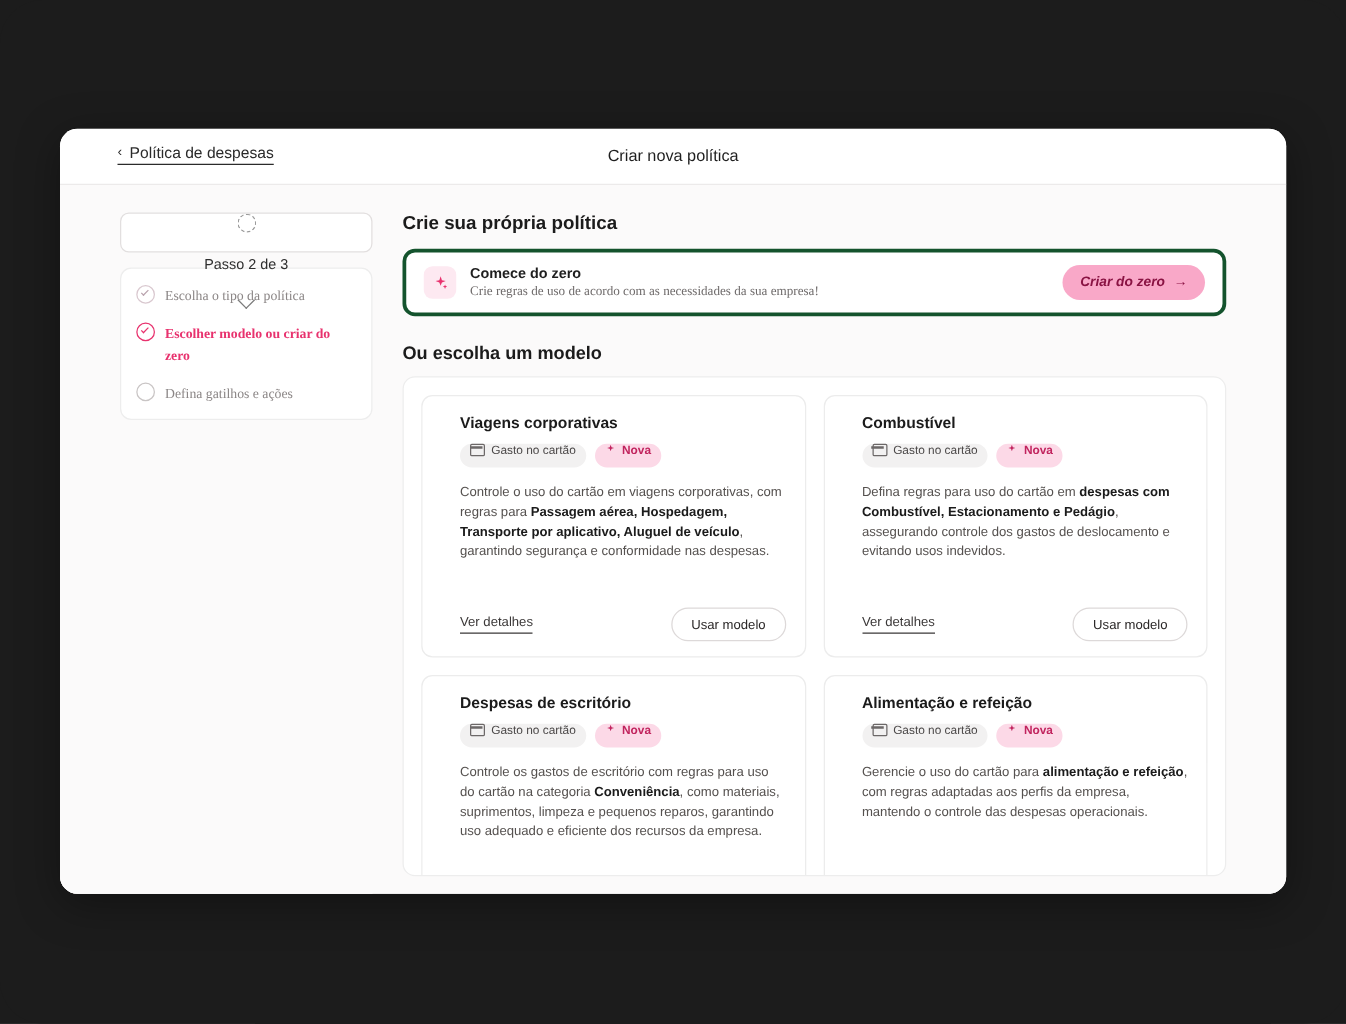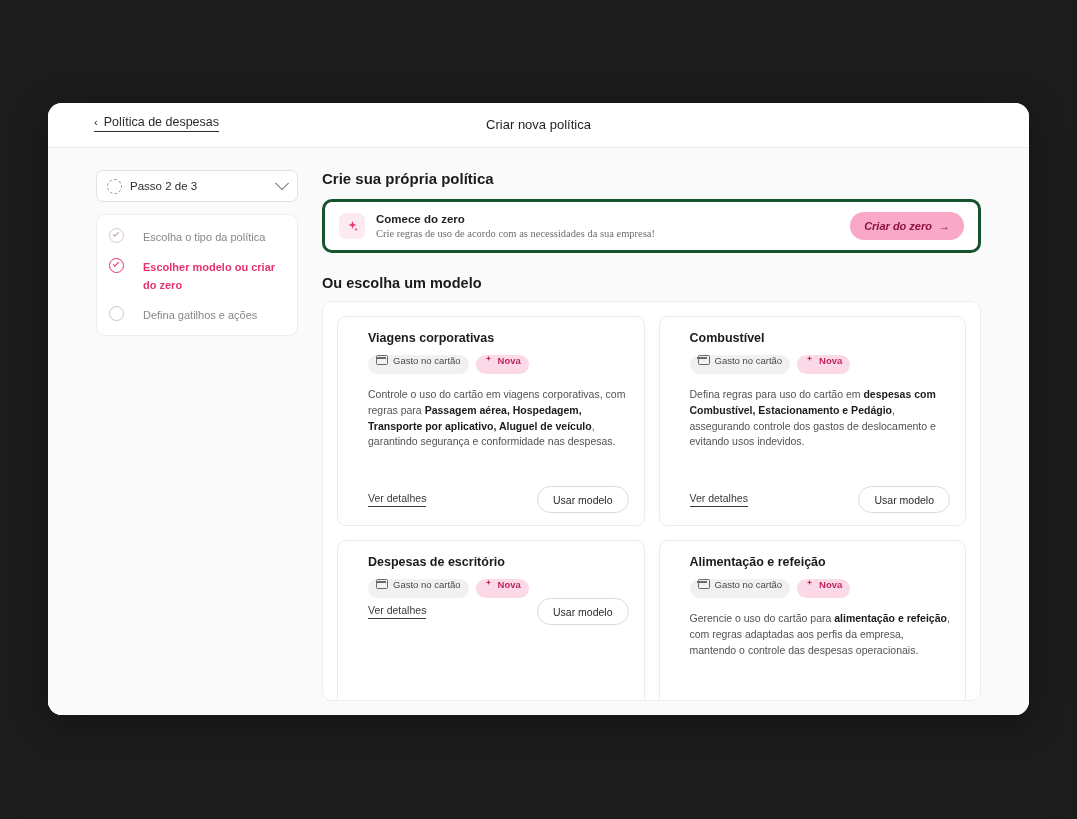--- a/index.html
+++ b/index.html
@@ -79,22 +79,23 @@
   .step-select {
     width: 202px;
     height: 32px;
     border: 1px solid #e2dfdf;
     border-radius: 7px;
     background: #fff;
     display: flex;
     align-items: center;
     padding: 0 10px;
     box-sizing: border-box;
-    gap: 8px;
+    gap: 20px;
     cursor: pointer;
+    flex-direction: column;
   }
   .step-select .dots {
     width: 13px;
     height: 13px;
     border: 1.4px dashed #9b9b9b;
     border-radius: 50%;
     flex: none;
   }
   .step-select .label {
     font-size: 11.5px;
@@ -113,22 +114,23 @@
     margin-top: 12px;
     width: 202px;
     background: #fff;
     border: 1px solid #ededed;
     border-radius: 9px;
     padding: 12px 12px 12px 12px;
     box-sizing: border-box;
   }
   .step-row {
     display: flex;
-    gap: 19px;
+    gap: 8px;
     margin-bottom: 12px;
+    font-family: Liberation Serif, serif;
   }
   .step-row:last-child { margin-bottom: 0; }
   .step-ico {
     width: 13px;
     height: 13px;
     border-radius: 50%;
     border: 1.4px solid #c9c5c5;
     flex: none;
     margin-top: 1px;
     position: relative;
@@ -443,20 +445,21 @@
               </span>
               <span class="tag pink">
                 <span>
                   <svg width="9" height="9" viewBox="0 0 24 24" fill="#c1245e">
                       <path d="M12 2l1.9 5.6L19.5 9l-5.6 1.9L12 16l-1.9-5.1L4.5 9l5.6-1.4L12 2z"></path>
                     </svg>
                 </span>
                 <span>Nova</span>
               </span>
             </div>
+            <div class="tpl-desc">Controle os gastos de escritório com regras para uso do cartão na categoria <b>Conveniência</b>, como materiais, suprimentos, limpeza e pequenos reparos, garantindo uso adequado e eficiente dos recursos da empresa.</div>
             <div class="tpl-foot">
               <span class="link-details">Ver detalhes</span>
               <button class="ghost-btn">Usar modelo</button>
             </div>
           </div>
 
           <div class="tpl-card">
             <div class="tpl-title">Alimentação e refeição</div>
             <div class="tags">
               <span class="tag gray">

